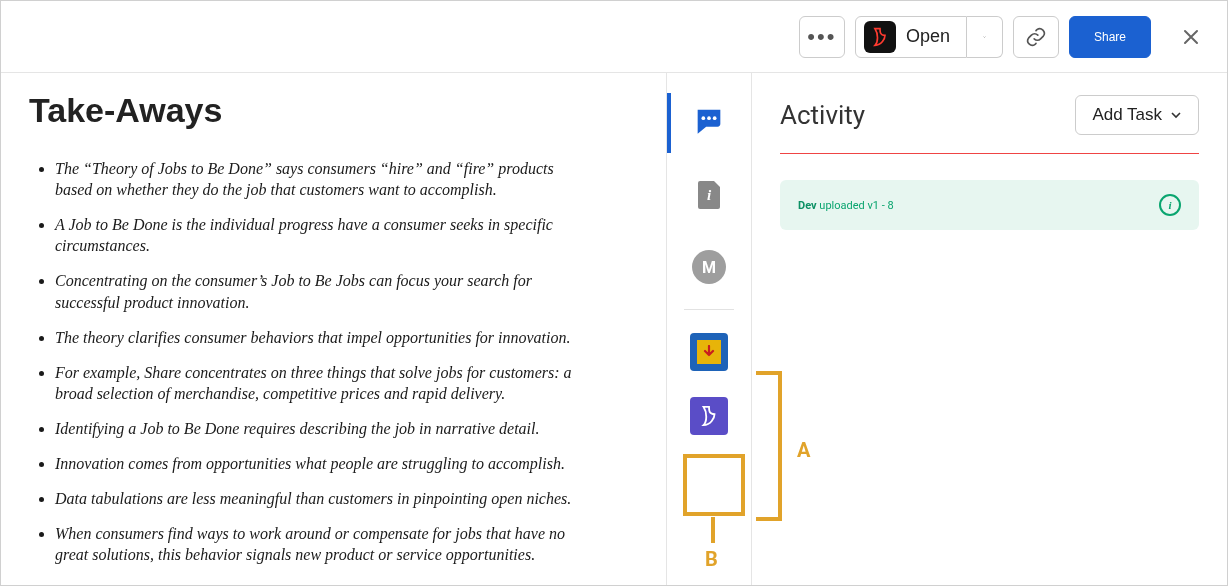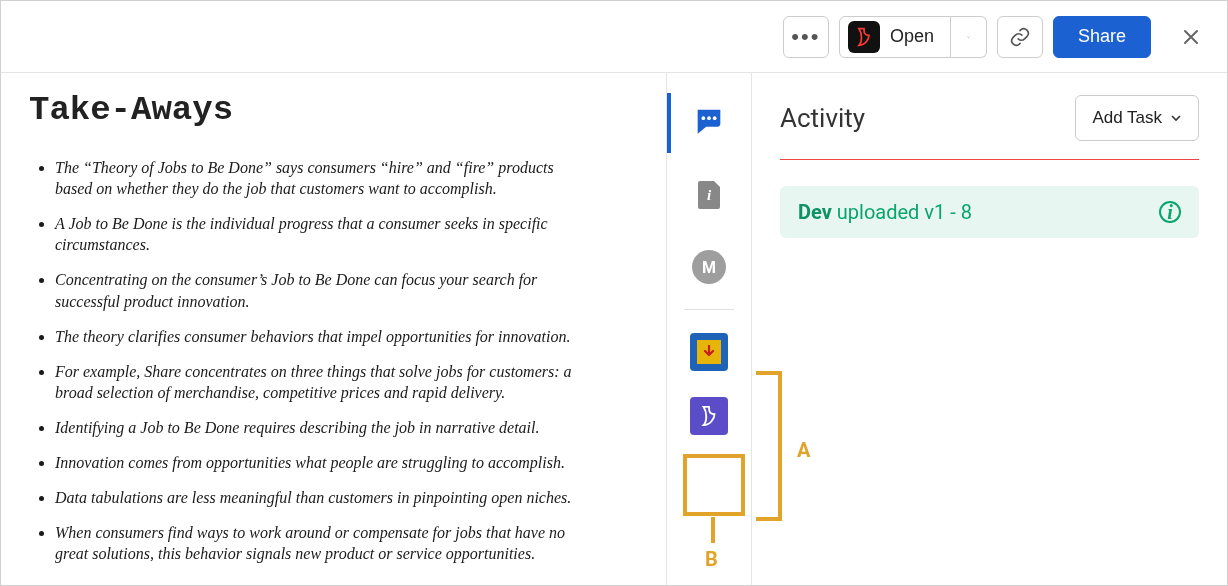--- a/index.html
+++ b/index.html
@@ -50,21 +50,21 @@
   .open-caret {
     width: 36px;
     border-left: none;
     border-radius: 0 6px 6px 0;
   }
   .share-btn {
     background: #1b61d1;
     color: #fff;
     border-color: #1b61d1;
     padding: 0 24px;
-    font-size: 18px;
+    font-size: 12px;
   }
   .close-x {
     width: 36px; height: 36px;
     display:flex; align-items:center; justify-content:center;
     cursor:pointer; color:#555; font-size:22px;
     margin-left: 12px;
   }
   .pdf-icon {
     width: 32px; height: 32px; border-radius: 6px;
     background: #111; display:flex; align-items:center; justify-content:center;
@@ -76,21 +76,21 @@
     display: flex;
     height: 514px;
   }
   .doc-area {
     flex: 0 0 665px;
     overflow: hidden;
     padding: 18px 28px 18px 28px;
     position: relative;
   }
   .doc-title {
-    font-family: Liberation Mono, monospace;
+    font-family: Liberation Sans, sans-serif;
     font-size: 34px;
     font-weight: 600;
     color: #222;
     margin-bottom: 28px;
   }
   .doc-list {
     list-style: disc;
     padding-left: 26px;
     font-family: "Times New Roman", Times, serif;
     font-size: 16px;
@@ -157,30 +157,30 @@
   }
   .panel-head {
     display:flex; align-items:center; justify-content:space-between;
     padding-bottom: 18px;
     border-bottom: 1px solid #ef4444;
     margin-bottom: 26px;
   }
   .panel-title { font-size: 26px; color:#333; }
   .add-task-btn {
     border:1px solid #ccc; background:#fff; border-radius:6px;
-    height:46px; padding: 0 16px; display:flex; align-items:center; gap:8px;
+    height:40px; padding: 0 16px; display:flex; align-items:center; gap:8px;
     font-size:17px; color:#222; cursor:pointer;
   }
   .event {
     background:#e7f6f0;
     border-radius:6px;
     padding: 14px 18px;
     display:flex; align-items:center; justify-content:space-between;
     color:#0aa56f;
-    font-size:20px;
+    font-size:11px;
   }
   .event .user { font-weight:700; color:#0d9165; }
   .event .info-i {
     width:22px; height:22px; border:2px solid #0aa56f; border-radius:50%;
     display:flex; align-items:center; justify-content:center; font-weight:bold;
     font-family: serif; font-style: italic; color:#0aa56f;
   }
 
   .annot {
     position:absolute; pointer-events:none;
@@ -238,22 +238,22 @@
       <path d="M4 4 L16 16 M16 4 L4 16" stroke="#666" stroke-width="2" stroke-linecap="round"></path>
     </svg>
   </div>
 </div>
 
 <div class="main">
   <div class="doc-area">
     <h1 class="doc-title">Take-Aways</h1>
     <ul class="doc-list">
       <li>The “Theory of Jobs to Be Done” says consumers “hire” and “fire” products based on whether they do the job that customers want to accomplish.</li>
-      <li>A Job to Be Done is the individual progress that a consumer seeks in specific circumstances.</li>
-      <li>Concentrating on the consumer’s Job to Be Done can focus your search for successful product innovation.</li>
+      <li>A Job to Be Done is the individual progress have a consumer seeks in specific circumstances.</li>
+      <li>Concentrating on the consumer’s Job to Be Jobs can focus your search for successful product innovation.</li>
       <li>The theory clarifies consumer behaviors that impel opportunities for innovation.</li>
       <li>For example, Share concentrates on three things that solve jobs for customers: a broad selection of merchandise, competitive prices and rapid delivery.</li>
       <li>Identifying a Job to Be Done requires describing the job in narrative detail.</li>
       <li>Innovation comes from opportunities what people are struggling to accomplish.</li>
       <li>Data tabulations are less meaningful than customers in pinpointing open niches.</li>
       <li>When consumers find ways to work around or compensate for jobs that have no great solutions, this behavior signals new product or service opportunities.</li>
     </ul>
   </div>
 
   <div class="rail">

